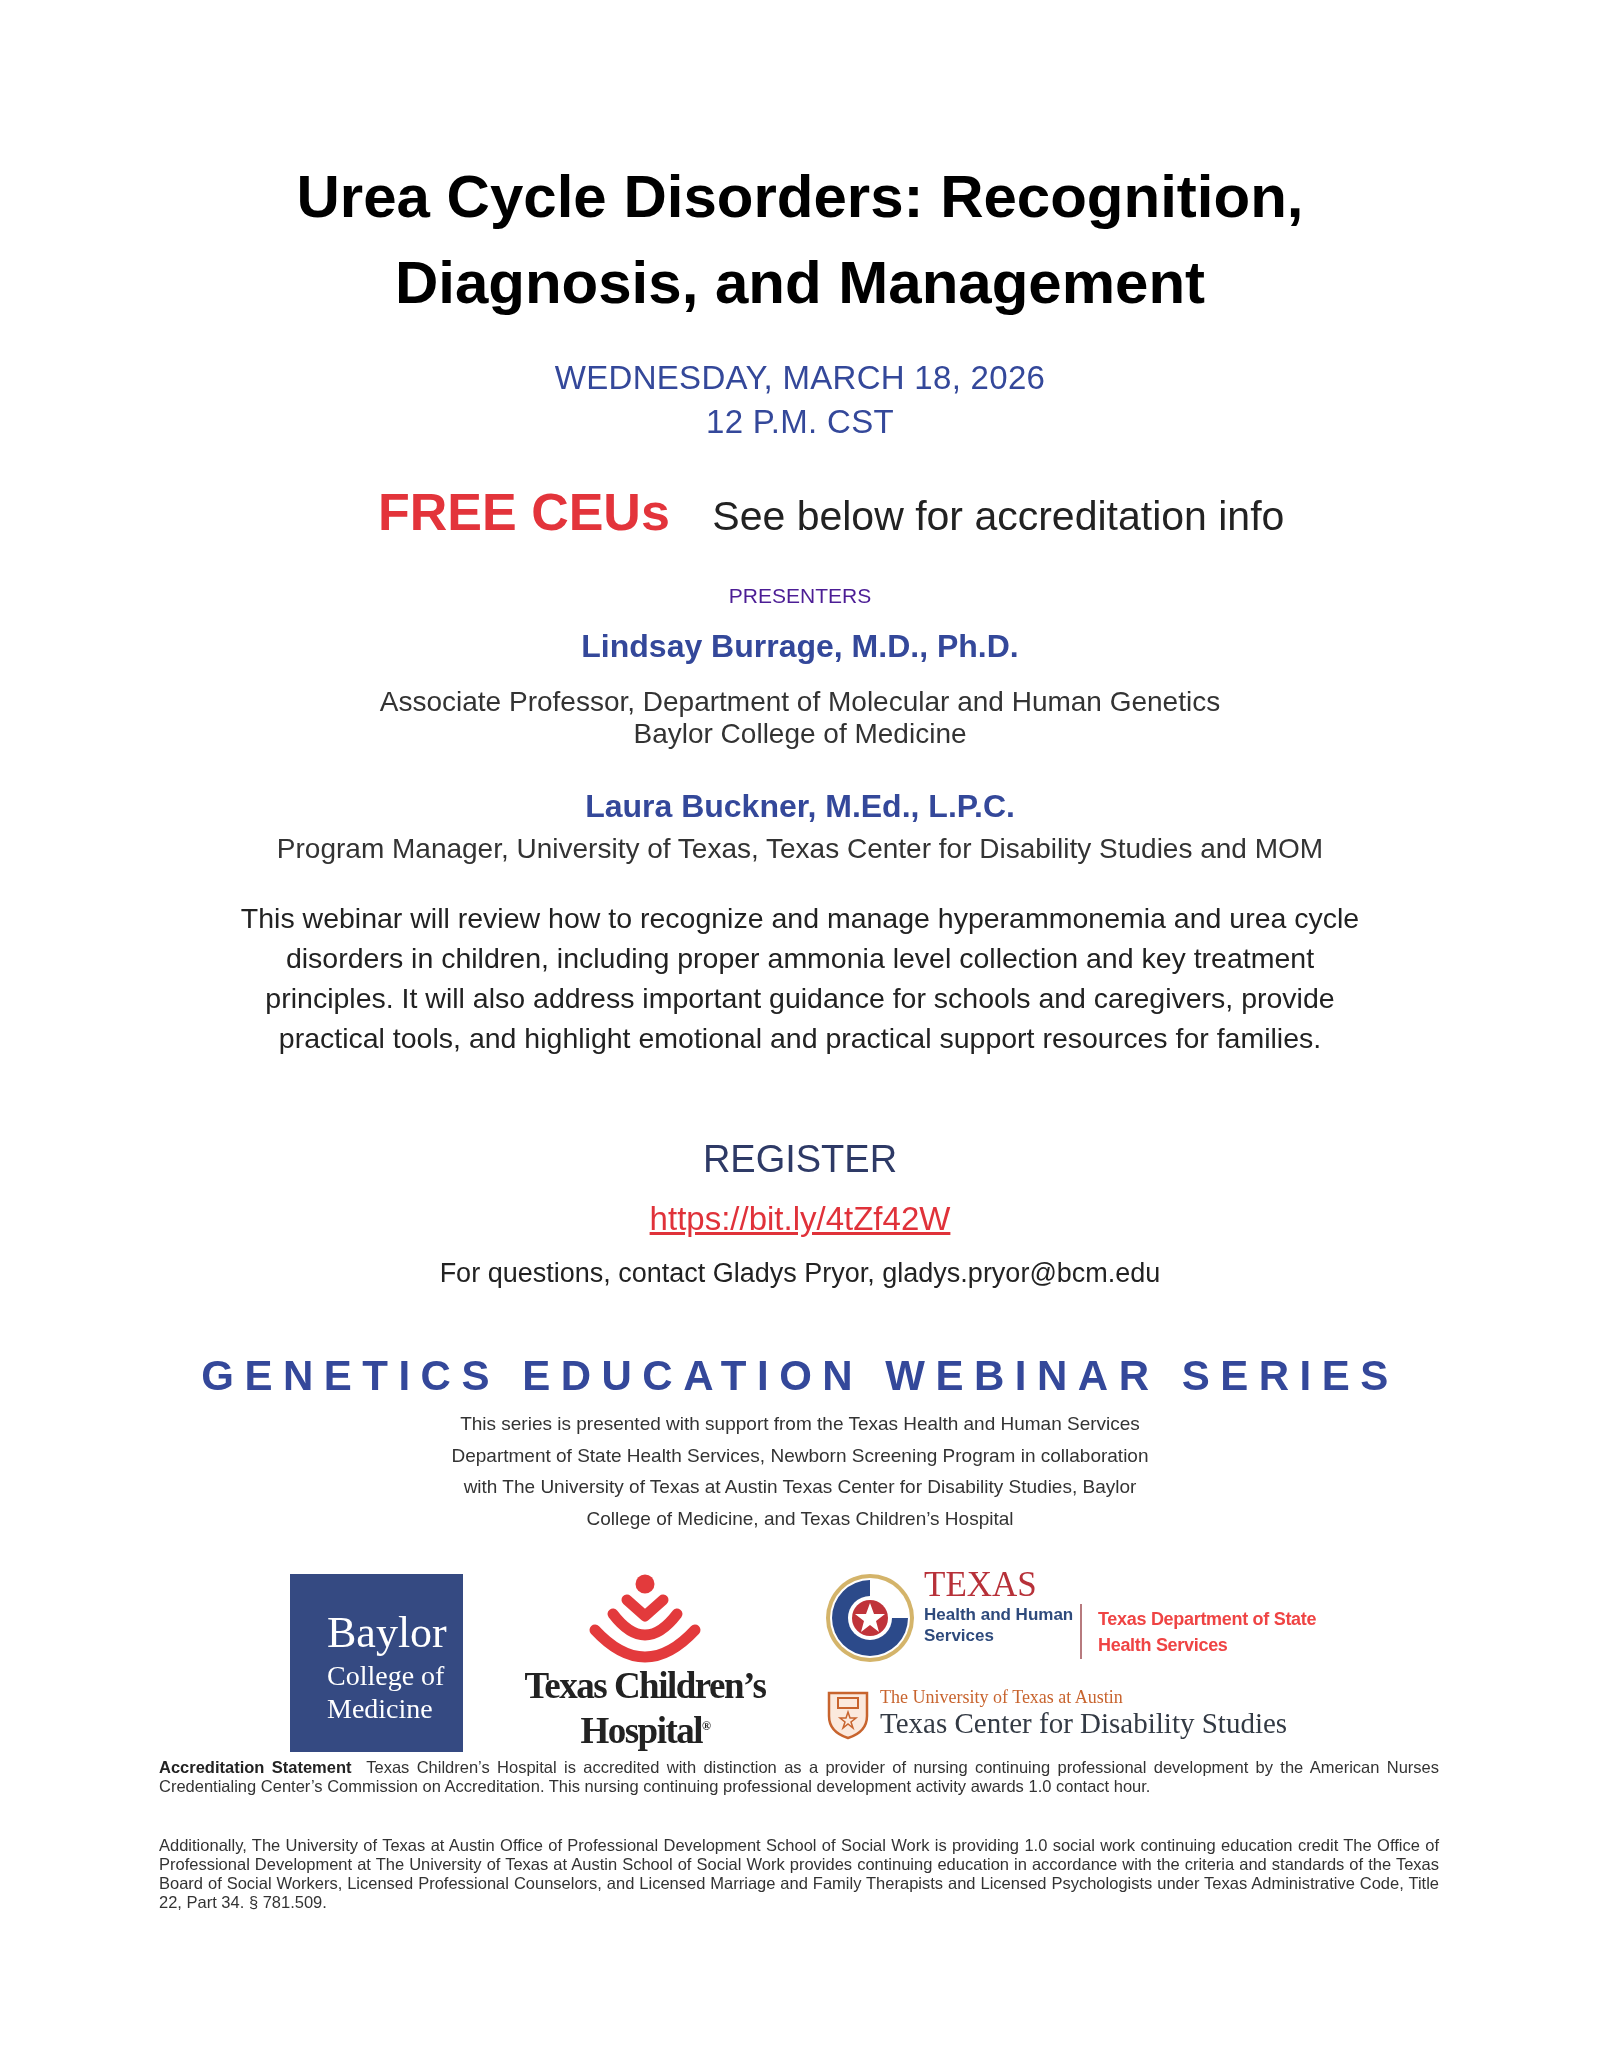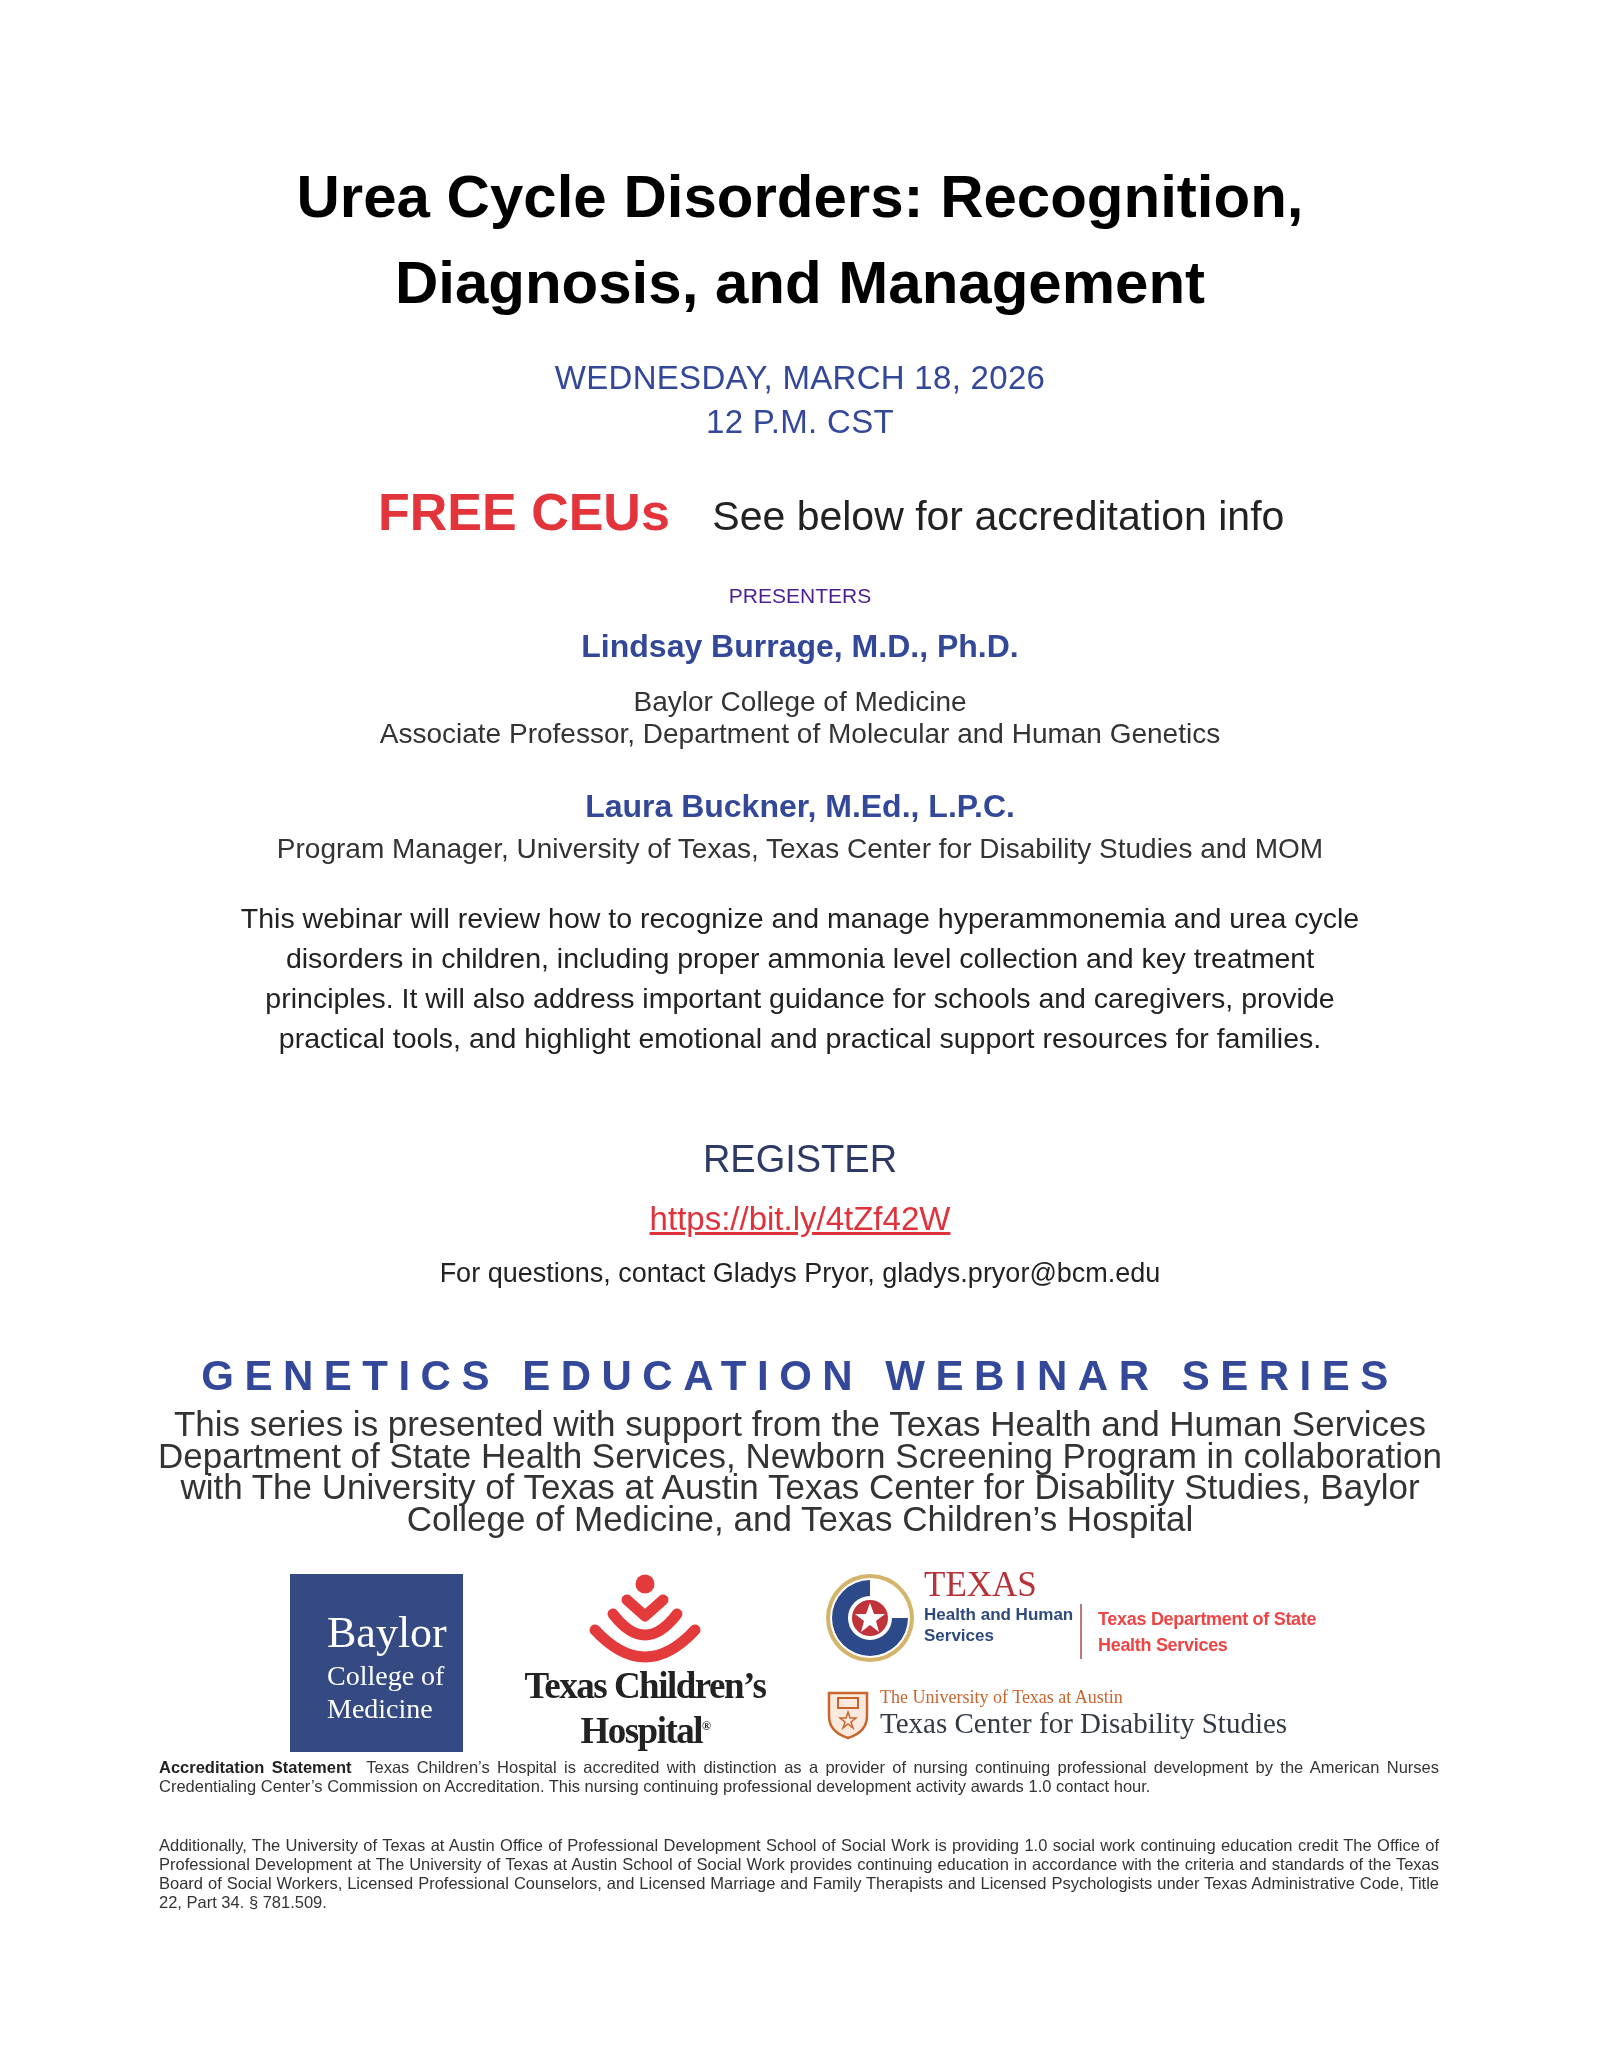--- a/index.html
+++ b/index.html
@@ -11,21 +11,21 @@
   .free { color:#e3343b; font-weight:bold; font-size:52px; }
   .seebelow { color:#222222; font-size:41px; }
   .presenters-label { color:#4c1d95; font-size:21px; }
   .pname { color:#34489a; font-weight:bold; font-size:32px; }
   .prole { color:#333333; font-size:28px; line-height:32px; font-weight:300; }
   .desc { color:#222222; font-size:28.5px; line-height:40px; }
   .register { color:#2e3a66; font-size:38px; }
   .link { color:#e0323a; font-size:33px; text-decoration:underline; }
   .contact { color:#222222; font-size:27px; }
   .series { color:#34489a; font-weight:bold; font-size:42px; letter-spacing:10.5px; }
-  .support { color:#333333; font-size:35px; line-height:31.5px; }
+  .support { color:#333333; font-size:19px; line-height:31.5px; }
   .baylor-box { background:#354a82; }
   .serif { font-family:"Liberation Serif", serif; }
   .acc { left:159px; width:1280px; color:#333333; font-size:16.5px; line-height:19px; text-align:justify; text-align-last:left; }
   .acc b { color:#222; }
 </style>
 </head>
 <body>
 
 <div class="abs center title" style="top:154px;">
   <div>Urea Cycle Disorders: Recognition,</div>
@@ -39,22 +39,22 @@
 
 <div class="abs" style="top:482px; left:378px; white-space:nowrap;">
   <span class="free">FREE CEUs</span>
   <span class="seebelow" style="margin-left:38px;">See below for accreditation info</span>
 </div>
 
 <div class="abs center presenters-label" style="top:584px;">PRESENTERS</div>
 
 <div class="abs center pname" style="top:628px;">Lindsay Burrage, M.D., Ph.D.</div>
 <div class="abs center prole" style="top:686px;">
+  <div>Associate Professor, Department of Molecular and Human Genetics</div>
   <div>Baylor College of Medicine</div>
-  <div>Associate Professor, Department of Molecular and Human Genetics</div>
 </div>
 
 <div class="abs center pname" style="top:788px;">Laura Buckner, M.Ed., L.P.C.</div>
 <div class="abs center prole" style="top:833px;">Program Manager, University of Texas, Texas Center for Disability Studies and MOM</div>
 
 <div class="abs center desc" style="top:898px;">
   <div>This webinar will review how to recognize and manage hyperammonemia and urea cycle</div>
   <div>disorders in children, including proper ammonia level collection and key treatment</div>
   <div>principles. It will also address important guidance for schools and caregivers, provide</div>
   <div>practical tools, and highlight emotional and practical support resources for families.</div>

